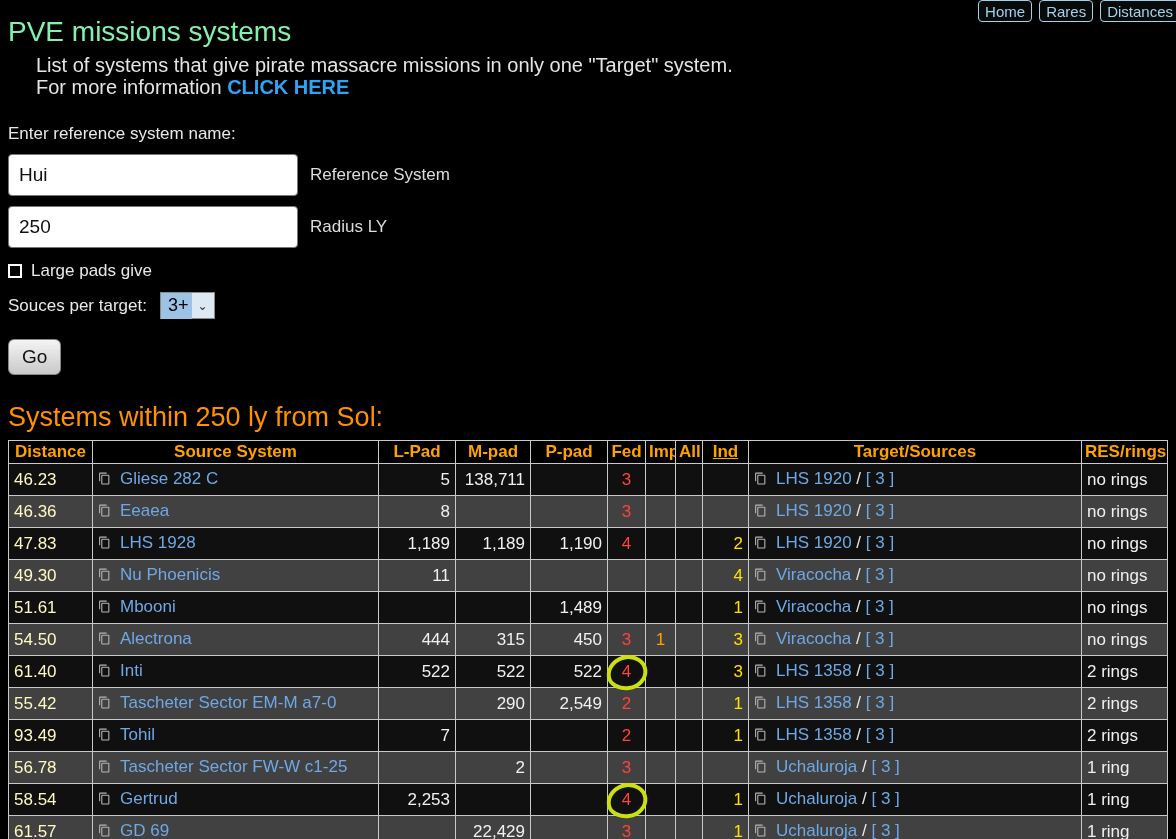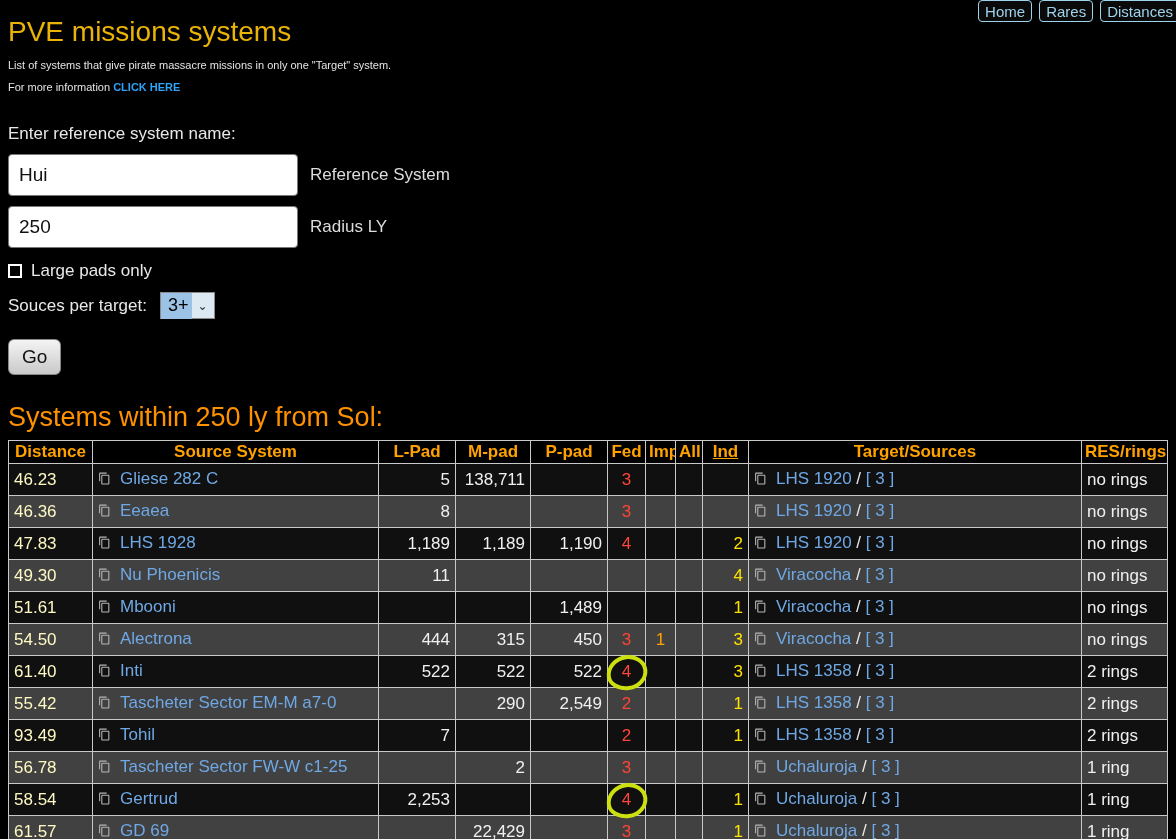--- a/index.html
+++ b/index.html
@@ -12,22 +12,22 @@
     padding: 0 8px;
     position: relative;
   }
   
   .topnav { position: absolute; top: 0; right: -4px; display: flex; gap: 7px; }
   .navbtn {
     background: #0a0a0a; color: #9fd3ec; border: 1px solid #9fd3ec;
     border-radius: 4px; font-size: 15px; padding: 1px 6px; height: 22px;
     font-family: inherit; cursor: pointer; white-space: nowrap;
   }
-  h1 { color: #eab308; font-size: 28px; font-weight: normal; margin: 16px 0 6px; }
-  .sub { font-size: 11px; line-height: 22px; color: #e4e4e4; }
+  h1 { color: #86efac; font-size: 28px; font-weight: normal; margin: 16px 0 6px; }
+  .sub { font-size: 20px; line-height: 22px; color: #e4e4e4; margin-left: 28px; }
   .infolink { color: #2fa3f5; font-weight: bold; cursor: pointer; text-decoration: none; }
   
   .formlabel { margin-top: 26px; font-size: 17px; }
   .inputrow { margin-top: 10px; display: flex; align-items: center; gap: 12px; }
   .txt {
     width: 290px; height: 42px; font-size: 19px; padding: 0 10px;
     border: 1px solid #777; border-radius: 4px; background: #fff; color: #111;
     font-family: inherit;
   }
   .inlabel { font-size: 17px; color: #dcdcdc; }
@@ -107,21 +107,21 @@
   <div class="inputrow">
     <input class="txt" type="text" value="Hui" style="">
     <span class="inlabel">Reference System</span>
   </div>
   <div class="inputrow">
     <input class="txt" type="text" value="250" style="">
     <span class="inlabel">Radius LY</span>
   </div>
   <label class="checkrow">
     <input type="checkbox" class="chk" style="">
-    <span>Large pads only</span>
+    <span>Large pads give</span>
   </label>
   <div class="selrow">
     <span>Souces per target:</span>
     <span class="fakeselect">
       <span class="selval">3+</span>
       <span class="chev">⌄</span>
     </span>
   </div>
   <button class="gobtn">Go</button>
 </div>

